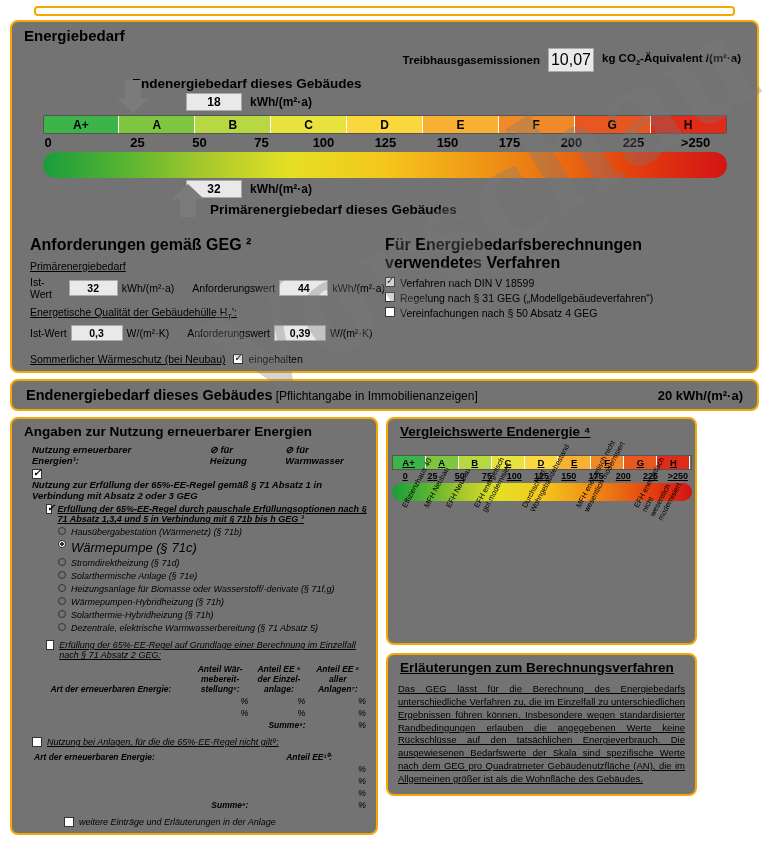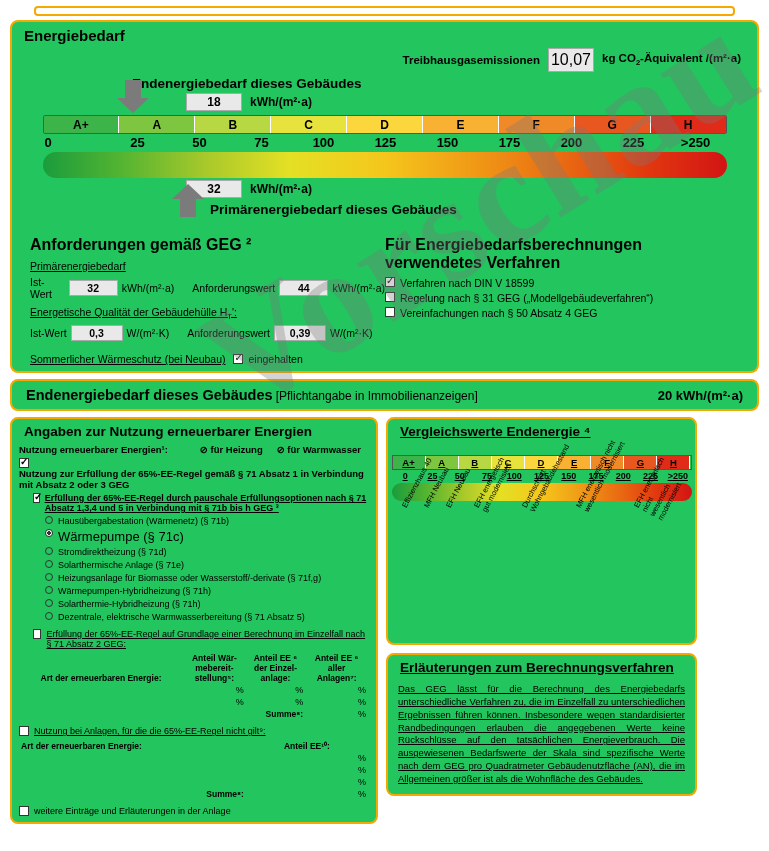--- a/index.html
+++ b/index.html
@@ -13,21 +13,21 @@
     position: relative;
     overflow: hidden;
   }
   .page { position: relative; width: 769px; height: 851px; padding: 6px 10px 4px 10px; }
 
   .topbar { height: 10px; border: 2px solid #F5A800; border-radius: 4px; margin: 0 24px 4px 24px; }
 
   .panel {
     border: 2px solid #F5A800;
     border-radius: 8px;
-    background: #22c55e;
+    background: #737373;
     position: relative;
   }
   .panel-title {
     font-size: 15px; font-weight: bold; padding: 5px 10px 2px 12px;
   }
 
   
   #energiebedarf { padding-bottom: 6px; }
   .thg-row { display:flex; align-items:center; justify-content:flex-end; padding: 2px 16px 4px 0; }
   .thg-label { font-weight: bold; font-size: 11.5px; margin-right: 8px; }
@@ -246,21 +246,21 @@
       <span class="t2">[Pflichtangabe in Immobilienanzeigen]</span>
     </div>
     <div class="t3">20 kWh/(m²·a)</div>
   </div>
 
   <div class="bottom">
 
     <div class="panel bl">
       <div class="panel-title" style="font-size:13.5px;">Angaben zur Nutzung erneuerbarer Energien</div>
 
-      <div style="padding:0 8px 6px 7px;">
+      <div style="padding:0 8px 6px 20px;font-style:italic;">
         <div class="rline b" style="font-size:9.5px;">
           <span>Nutzung erneuerbarer Energien¹:</span>
           <span style="margin-left:32px;">⊘ <span>für Heizung</span></span>
           <span style="margin-left:14px;">⊘ <span>für Warmwasser</span></span>
         </div>
 
         <div class="rline b" style="font-size:9.5px;margin-top:3px;flex-direction:column;">
           <span class="chk on"></span>
           <span>Nutzung zur Erfüllung der 65%-EE-Regel gemäß § 71 Absatz 1 in Verbindung mit Absatz 2 oder 3 GEG</span>
         </div>
@@ -368,21 +368,21 @@
                 <td class="lineCell"></td>
                 <td class="pctCell">%</td>
               </tr>
           <tr>
             <td class="cellhdr" style="text-align:right;">Summe⁸:</td>
             <td class="pctCell">%</td>
           </tr>
         </tbody>
           </table>
 
-        <div class="rline" style="font-size:9px;margin-top:6px;">
+        <div class="rline" style="font-size:9px;margin-top:6px;margin-left:32px;">
           <span class="chk"></span>
           <span>weitere Einträge und Erläuterungen in der Anlage</span>
         </div>
       </div>
     </div>
 
     <div class="br">
 
       <div class="panel" style="height:228px;">
         <div class="panel-title" style="font-size:13.5px;">Vergleichswerte Endenergie ⁴</div>

